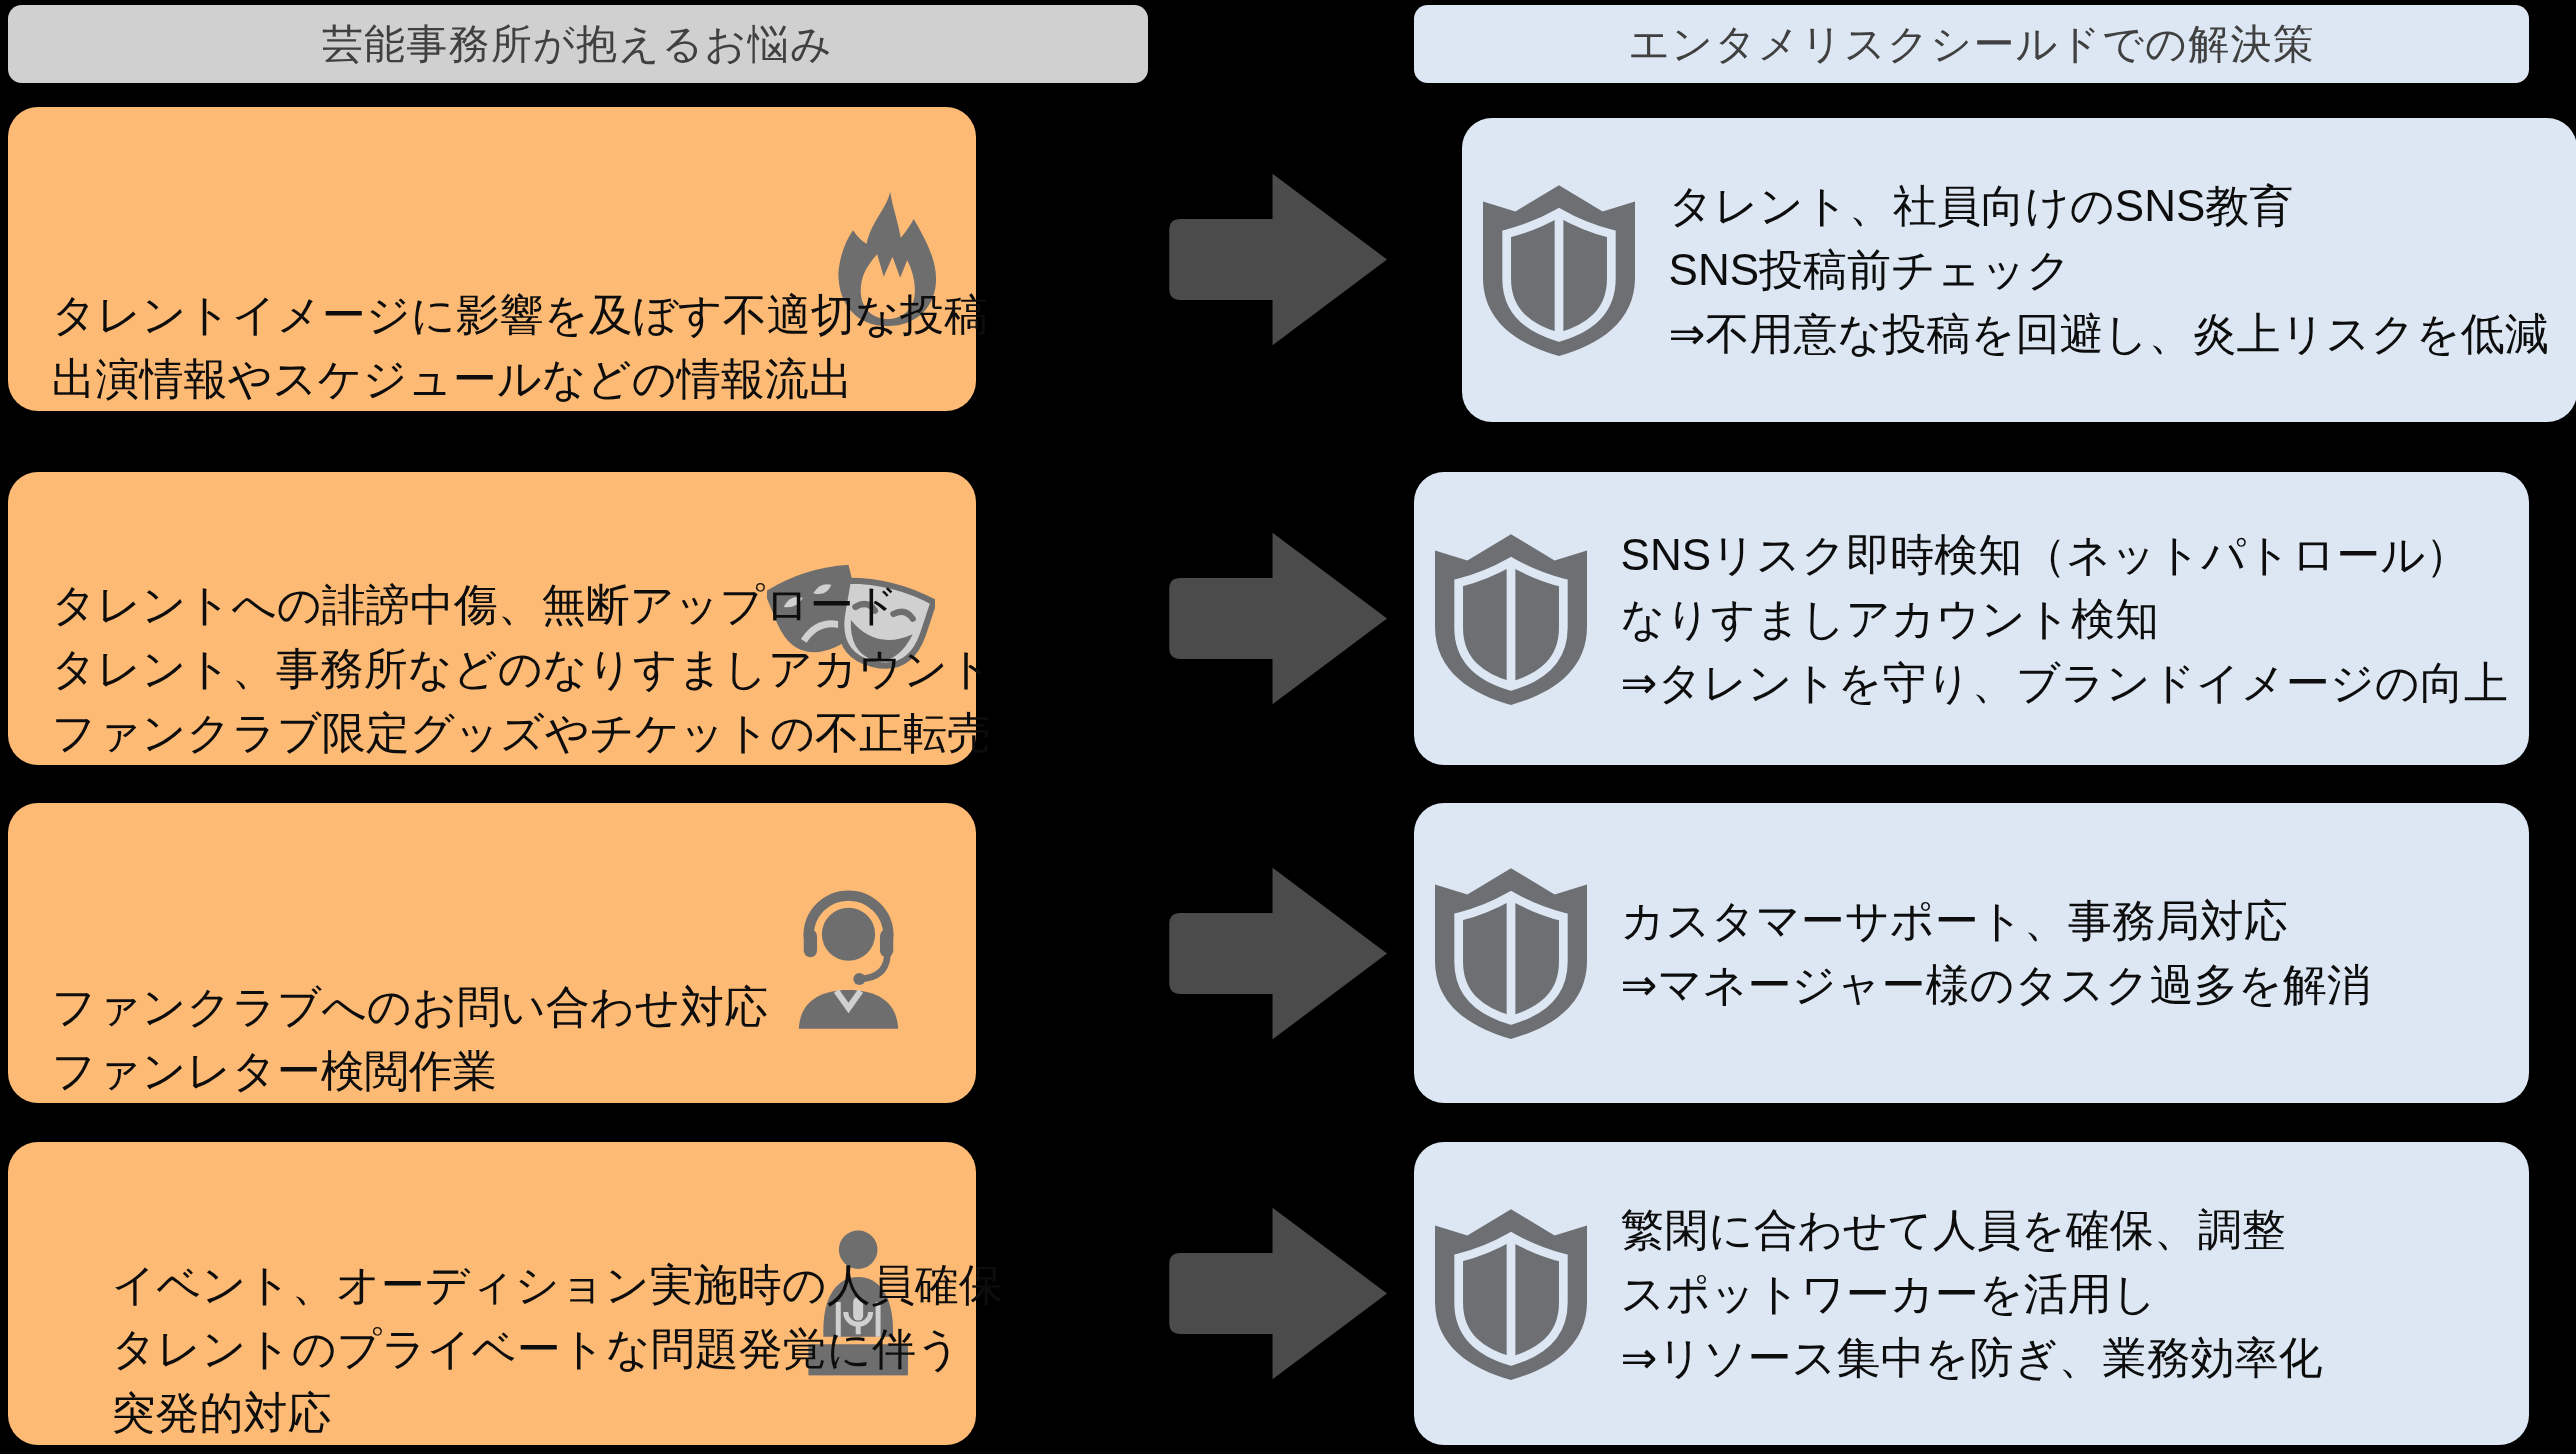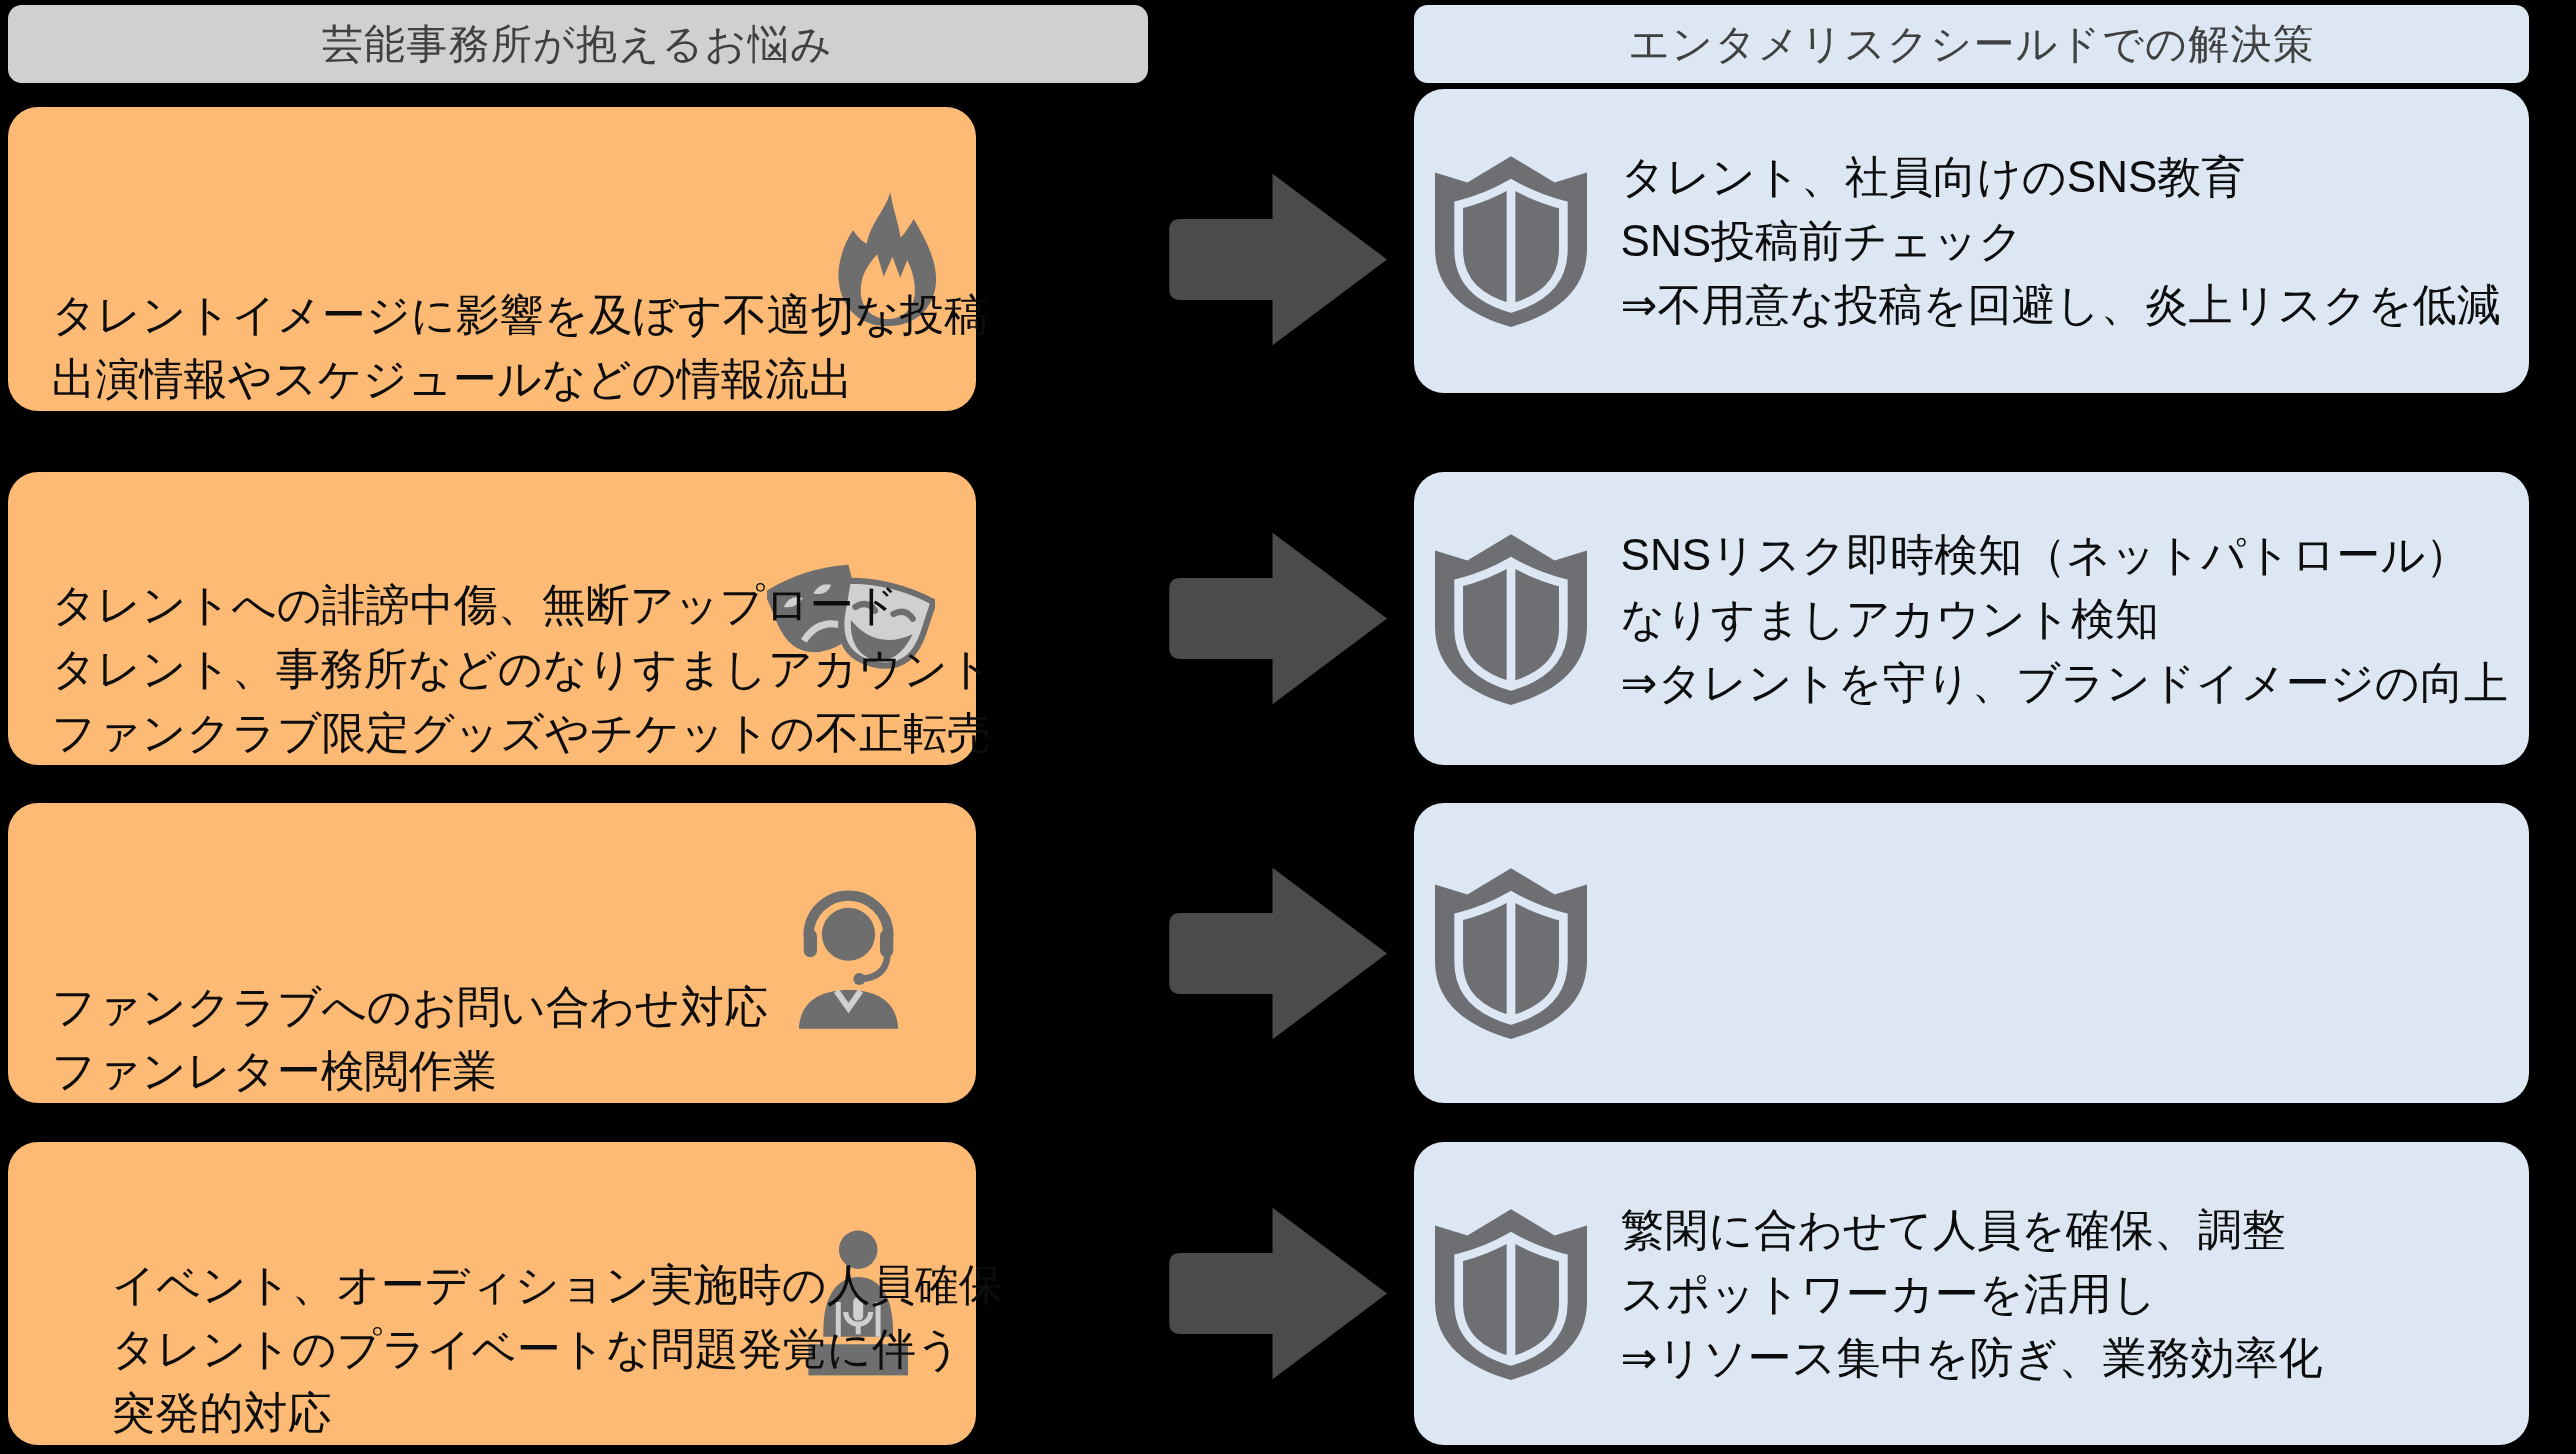--- a/index.html
+++ b/index.html
@@ -53,21 +53,21 @@
         M92,2 C86,30 60,52 52,90 C44,86 36,78 29,67 C15,86 6,114 4,140
         C4,196 38,230 88,230 C138,230 170,196 170,150 C170,116 152,82 132,48
         C126,60 118,70 110,80 C106,54 96,28 92,2 Z
         M70,108 L81,146 L96,112 L109,148 L121,118 C129,134 134,150 134,170
         C134,200 114,218 88,218 C62,218 42,200 42,170 C42,146 52,128 70,108 Z"></path>
     </svg>
   </div>
   <svg class="arrow" style="top:166px;" width="224" height="187" viewBox="0 0 360 300">
     <path fill="#4b4b4b" d="M20,85 H168 V12 L352,150 L168,288 V215 H20 Q2,215 2,197 V103 Q2,85 20,85 Z"></path>
   </svg>
-  <div class="box solution" style="top:89px;height:304px;">
+  <div class="box solution" style="top:118px;height:304px;margin-left:48px;">
     <svg class="shield" width="152" height="172" viewBox="0 0 244 276">
       <path fill="#6d6f73" d="M122,2 L192,44 L244,28 V150 C244,222 186,258 122,276 C58,258 0,222 0,150 V28 L52,44 Z"></path>
       <path fill="none" stroke="#dce7f3" stroke-width="14" d="M122,46 C150,62 182,74 206,80 V152 C206,206 170,232 122,246 C74,232 38,206 38,152 V80 C62,74 94,62 122,46 Z"></path>
       <path stroke="#dce7f3" stroke-width="14" d="M122,46 V246"></path>
     </svg>
     <div class="stext">
       <div>タレント、社員向けのSNS教育</div>
       <div>SNS投稿前チェック</div>
       <div>⇒不用意な投稿を回避し、炎上リスクを低減</div>
     </div>
@@ -128,20 +128,24 @@
   </div>
   <svg class="arrow" style="top:860px;" width="224" height="187" viewBox="0 0 360 300">
     <path fill="#4b4b4b" d="M20,85 H168 V12 L352,150 L168,288 V215 H20 Q2,215 2,197 V103 Q2,85 20,85 Z"></path>
   </svg>
   <div class="box solution" style="top:803px;height:300px;">
     <svg class="shield" width="152" height="172" viewBox="0 0 244 276">
       <path fill="#6d6f73" d="M122,2 L192,44 L244,28 V150 C244,222 186,258 122,276 C58,258 0,222 0,150 V28 L52,44 Z"></path>
       <path fill="none" stroke="#dce7f3" stroke-width="14" d="M122,46 C150,62 182,74 206,80 V152 C206,206 170,232 122,246 C74,232 38,206 38,152 V80 C62,74 94,62 122,46 Z"></path>
       <path stroke="#dce7f3" stroke-width="14" d="M122,46 V246"></path>
     </svg>
+    <div class="stext">
+      <div>カスタマーサポート、事務局対応</div>
+      <div>⇒マネージャー様のタスク過多を解消</div>
+    </div>
   </div>
 
   <div class="box problem" style="top:1142px;height:303px;">
     <div class="ptext indent">
       <div>イベント、オーディション実施時の人員確保</div>
       <div>タレントのプライベートな問題発覚に伴う</div>
       <div>突発的対応</div>
     </div>
     <svg class="licon podium" width="135" height="158" viewBox="0 0 217 253">
       <circle cx="108" cy="36" r="31" fill="#6e6e6e"></circle>

